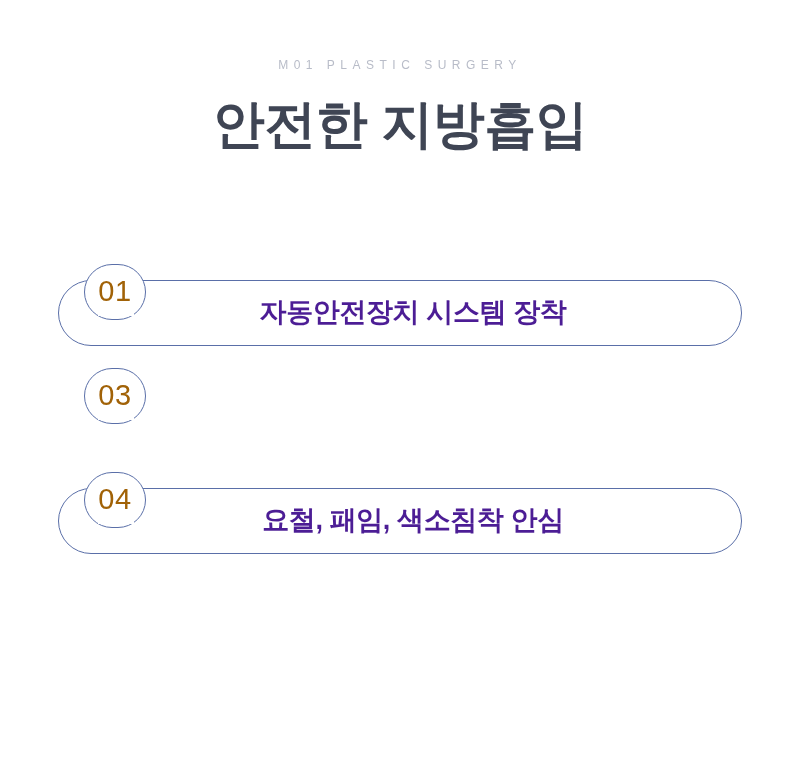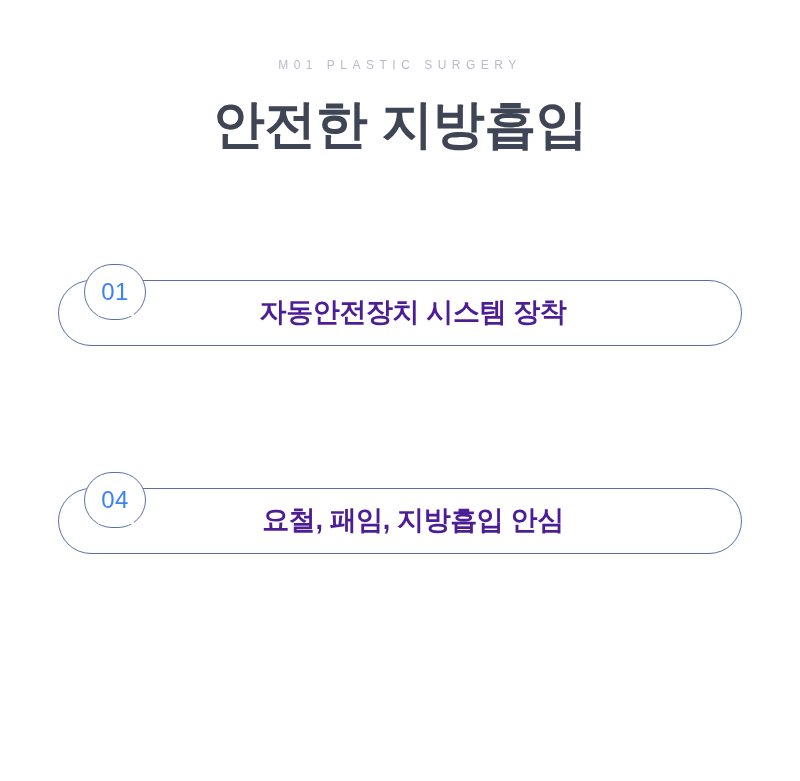--- a/index.html
+++ b/index.html
@@ -90,23 +90,23 @@
     box-sizing: border-box;
     border: 1.6px solid #5a6fa8;
     border-radius: 30px;
     background: #ffffff;
     display: flex;
     align-items: center;
     justify-content: center;
     z-index: 2;
   }
   .item-number {
-    font-size: 24px;
+    font-size: 29px;
     font-weight: 400;
-    color: #3b82f6;
+    color: #a16207;
     letter-spacing: 0.5px;
     line-height: 1;
   }
   
   .badge-mask {
     position: absolute;
     left: 40px;
     top: 40px;
     width: 36px;
     height: 12px;
@@ -132,25 +132,28 @@
       </div>
       <div class="badge-mask"></div>
       <div class="item-number-badge">
         <span class="item-number">01</span>
       </div>
     </li>
 
 
     <li class="item">
       <div class="badge-mask"></div>
+      <div class="item-number-badge">
+        <span class="item-number">03</span>
+      </div>
     </li>
 
     <li class="item">
       <div class="item-pill">
-        <span class="item-label">요철, 패임, 지방흡입 안심</span>
+        <span class="item-label">요철, 패임, 색소침착 안심</span>
       </div>
       <div class="badge-mask"></div>
       <div class="item-number-badge">
         <span class="item-number">04</span>
       </div>
     </li>
 
   </ul>
 
 </div>

